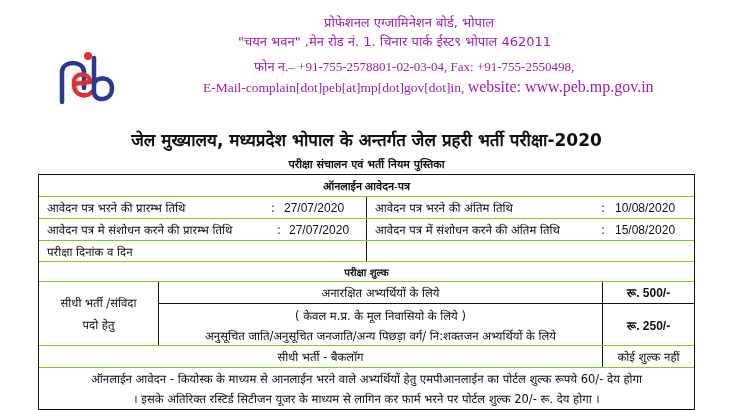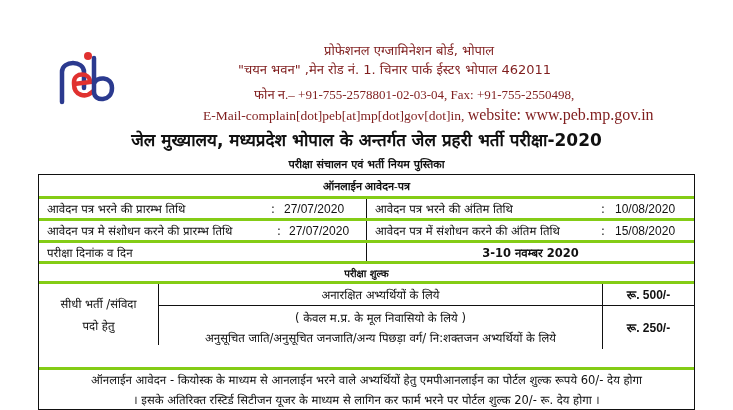--- a/index.html
+++ b/index.html
@@ -1,33 +1,33 @@
 <!DOCTYPE html>
 <html><head>
   <meta charset="utf-8">
   <style>
     html, body { margin: 0; padding: 0; background: #ffffff; }
     body { width: 733px; height: 410px; position: relative; overflow: hidden; font-family: "DejaVu Sans", sans-serif; color: #111; }
     .abs { position: absolute; }
 
     
     .logo { left: 52px; top: 48px; width: 66px; height: 58px; }
-    .hdr-line { position: absolute; white-space: nowrap; color: #7f1d1d; margin-top: 28px; }
+    .hdr-line { position: absolute; white-space: nowrap; color: #a21caf; }
     .h1 { left: 324px; top: 13px; font-size: 13px; }
     .h2 { left: 238px; top: 32px; font-size: 13px; }
     .h3 { left: 254px; top: 57px; font-size: 13px; font-family: "Liberation Serif", serif; }
     .h4 { left: 203px; top: 78px; font-size: 13.5px; font-family: "Liberation Serif", serif; }
     .h4 .web { font-size: 16px; }
 
     .title { left: 0; width: 733px; top: 128px; text-align: center; font-size: 17px; font-weight: bold; white-space: nowrap; }
     .subtitle { left: 0; width: 733px; top: 156px; text-align: center; font-size: 11px; font-weight: bold; white-space: nowrap; }
 
     
     .tbl { position: absolute; left: 38px; width: 657px; border: 1.5px solid #111; box-sizing: border-box; }
-    .row { position: absolute; left: 0; right: 0; border-top: 3px solid #84cc16; box-sizing: border-box; font-size: 11.5px; }
+    .row { position: absolute; left: 0; right: 0; border-top: 1px solid #84cc16; box-sizing: border-box; font-size: 11.5px; }
     .cell { position: absolute; top: 0; bottom: 0; box-sizing: border-box; display: flex; align-items: center; white-space: nowrap; }
     .vline { position: absolute; top: 0; bottom: 0; width: 1px; background: #111; }
     .center { justify-content: center; }
     .bold { font-weight: bold; }
     .mono-num { font-family: "Liberation Sans", sans-serif; font-size: 12px; }
   </style>
 </head>
 <body>
 
 <div class="abs logo">
@@ -74,21 +74,20 @@
     <div class="cell mono-num" style="left:250px; width:80px;">27/07/2020</div>
     <div class="vline" style="left:327px;"></div>
     <div class="cell" style="left:336px; width:230px;">आवेदन पत्र में संशोधन करने की अंतिम तिथि</div>
     <div class="cell" style="left:562px; width:10px;">:</div>
     <div class="cell mono-num" style="left:576px; width:80px;">15/08/2020</div>
   </div>
 
   <div class="row" style="top:65px; height:21px;">
     <div class="cell" style="left:8px; width:300px;">परीक्षा दिनांक व दिन</div>
     <div class="vline" style="left:327px;"></div>
-    <div class="cell center bold" style="left:328px; right:0;">3-10 नवम्बर 2020</div>
   </div>
 
   <div class="row" style="top:86px; height:20px;">
     <div class="cell center bold" style="left:0; right:0; font-size:10px;">परीक्षा शुल्क</div>
   </div>
 
   <div class="row" style="top:106px; height:64px;">
     <div class="cell center" style="left:0; width:119px; flex-direction:column; line-height:22px;">
       <span>सीधी भर्ती /संविदा</span>
       <span>पदो हेतु</span>
@@ -104,20 +103,25 @@
     <div class="abs" style="left:120px; right:0; top:21px; height:43px; border-top:1px solid #111;">
       <div class="cell center" style="left:0; width:443px; flex-direction:column; line-height:20px;">
         <span>( केवल म.प्र. के मूल निवासियो के लिये )</span>
         <span>अनुसूचित जाति/अनुसूचित जनजाति/अन्य पिछड़ा वर्ग/ नि:शक्तजन अभ्यर्थियों के लिये</span>
       </div>
       <div class="vline" style="left:443px;"></div>
       <div class="cell center bold mono-num" style="left:444px; right:0;">रू. 250/-</div>
     </div>
   </div>
 
+  <div class="row" style="top:170px; height:22px;">
+    <div class="cell center" style="left:0; width:563px;">सीधी भर्ती - बैकलॉग</div>
+    <div class="vline" style="left:563px;"></div>
+    <div class="cell center" style="left:564px; right:0;">कोई शुल्क नहीं</div>
+  </div>
 
   <div class="row" style="top:192px; height:43px; border-bottom:1.5px solid #111;">
     <div class="cell center" style="left:0; right:0; flex-direction:column; line-height:20px;">
       <span>ऑनलाईन आवेदन - कियोस्क के माध्यम से आनलाईन भरने वाले अभ्यर्थियों हेतु एमपीआनलाईन का पोर्टल शुल्क रूपये 60/- देय होगा</span>
       <span>। इसके अतिरिक्त रस्टिर्ड सिटीजन यूजर के माध्यम से लागिन कर फार्म भरने पर पोर्टल शुल्क 20/- रू. देय होगा ।</span>
     </div>
   </div>
 </div>
 
 </body></html>

